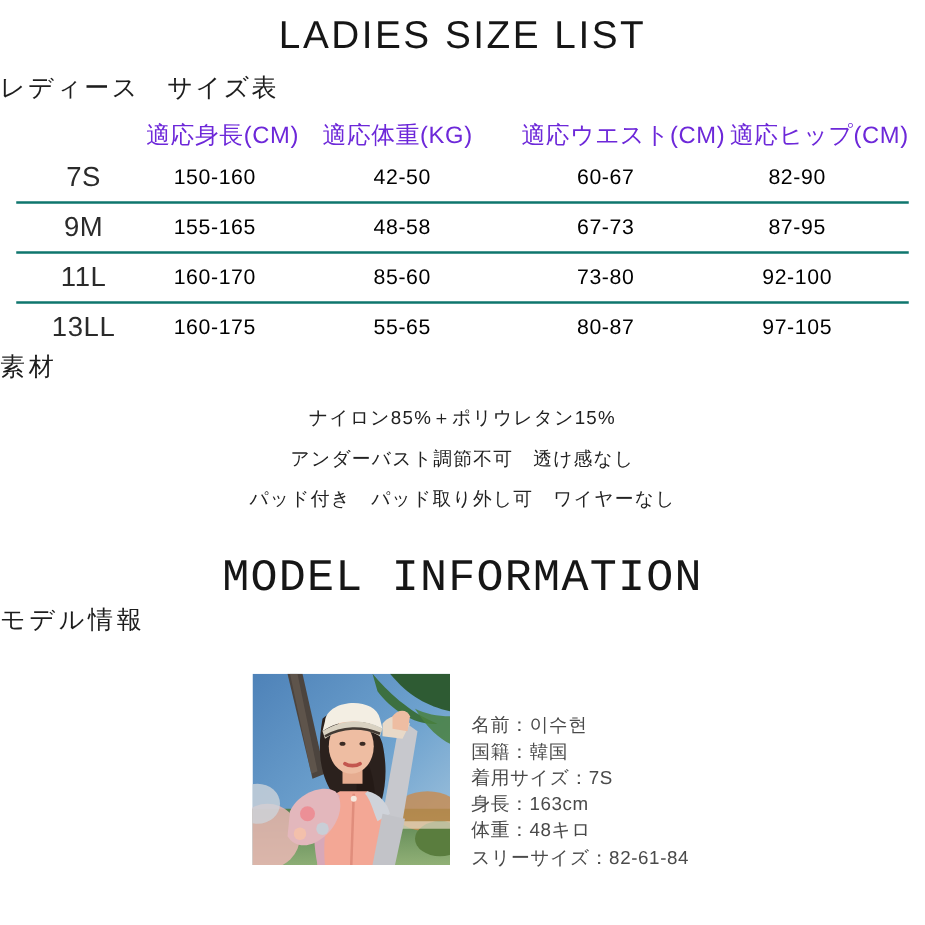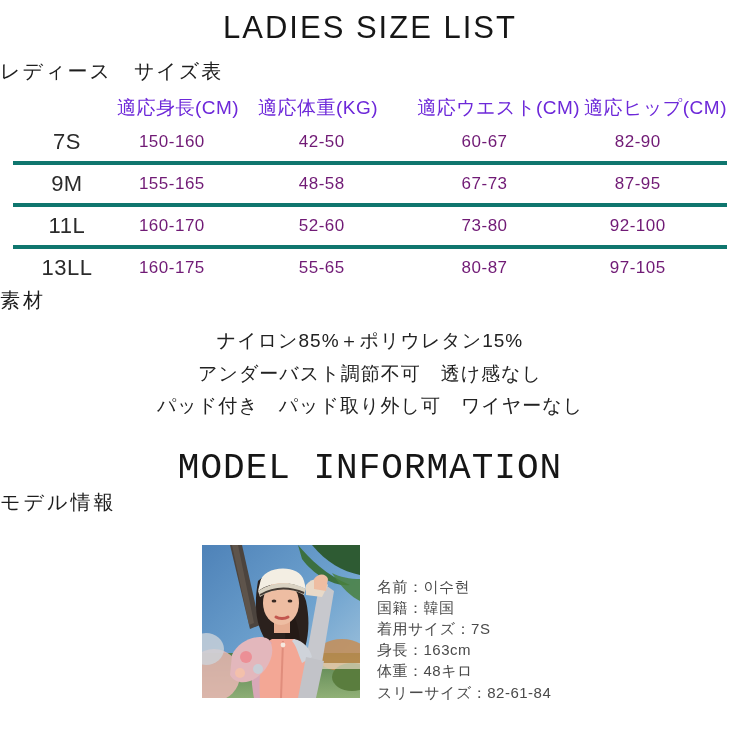--- a/index.html
+++ b/index.html
@@ -16,31 +16,31 @@
   .section-title{font-size:36px;line-height:40px;letter-spacing:2px;}
   .section-title.model{letter-spacing:1px;font-family:Liberation Mono, monospace;}
   .jp-subtitle{font-size:20px;line-height:26px;letter-spacing:3px;color:#1d1d1d;}
   .sub-top{margin-top:12px;letter-spacing:2px;}
 
   
   .size-table{width:714px;margin:15px auto 0;}
   .trow{display:flex;align-items:center;}
   .thead{height:18px;font-size:19px;color:#6d28d9;letter-spacing:0.5px;gap:39px;}
   .drow{height:38px;}
-  .drow.lined{border-bottom:4px solid #0f766e;}
+  .drow.lined{border-bottom:2px solid #0f766e;}
   .thead{margin-bottom:6px;}
   .c0{width:15.1%;}.c1{width:14.3%;}.c2{width:27.7%;}.c3{width:17.9%;}.c4{width:25%;}
   .cell{text-align:center;white-space:nowrap;}
   .size-label{font-size:22px;color:#2b2b2b;letter-spacing:0.5px;}
-  .val{font-size:17px;color:#701a75;letter-spacing:0.5px;}
+  .val{font-size:17px;color:#000000;letter-spacing:0.5px;}
 
   
   .material-head{margin-top:18px;}
   .material-lines{margin-top:12px;}
-  .material-line{font-size:19px;line-height:32.5px;letter-spacing:1px;color:#222;text-align:center;}
+  .material-line{font-size:15px;line-height:32.5px;letter-spacing:1px;color:#222;text-align:center;}
 
   
   .model-head{margin-top:26px;}
   .model-row{display:flex;align-items:flex-start;padding-left:202px;margin-top:30px;}
   .model-photo-wrap{width:158px;height:153px;flex:0 0 auto;}
   .model-details{margin-left:17px;margin-top:31px;}
   .detail-line{font-size:15px;line-height:21.2px;color:#4a4a4a;letter-spacing:0.5px;white-space:nowrap;}
 </style>
 </head>
 <body>
@@ -70,21 +70,21 @@
       <div class="trow drow lined">
         <div class="cell c0 size-label">9M</div>
         <div class="cell c1 val">155-165</div>
         <div class="cell c2 val">48-58</div>
         <div class="cell c3 val">67-73</div>
         <div class="cell c4 val">87-95</div>
       </div>
       <div class="trow drow lined">
         <div class="cell c0 size-label">11L</div>
         <div class="cell c1 val">160-170</div>
-        <div class="cell c2 val">52-60</div>
+        <div class="cell c2 val">85-60</div>
         <div class="cell c3 val">73-80</div>
         <div class="cell c4 val">92-100</div>
       </div>
       <div class="trow drow">
         <div class="cell c0 size-label">13LL</div>
         <div class="cell c1 val">160-175</div>
         <div class="cell c2 val">55-65</div>
         <div class="cell c3 val">80-87</div>
         <div class="cell c4 val">97-105</div>
       </div>

